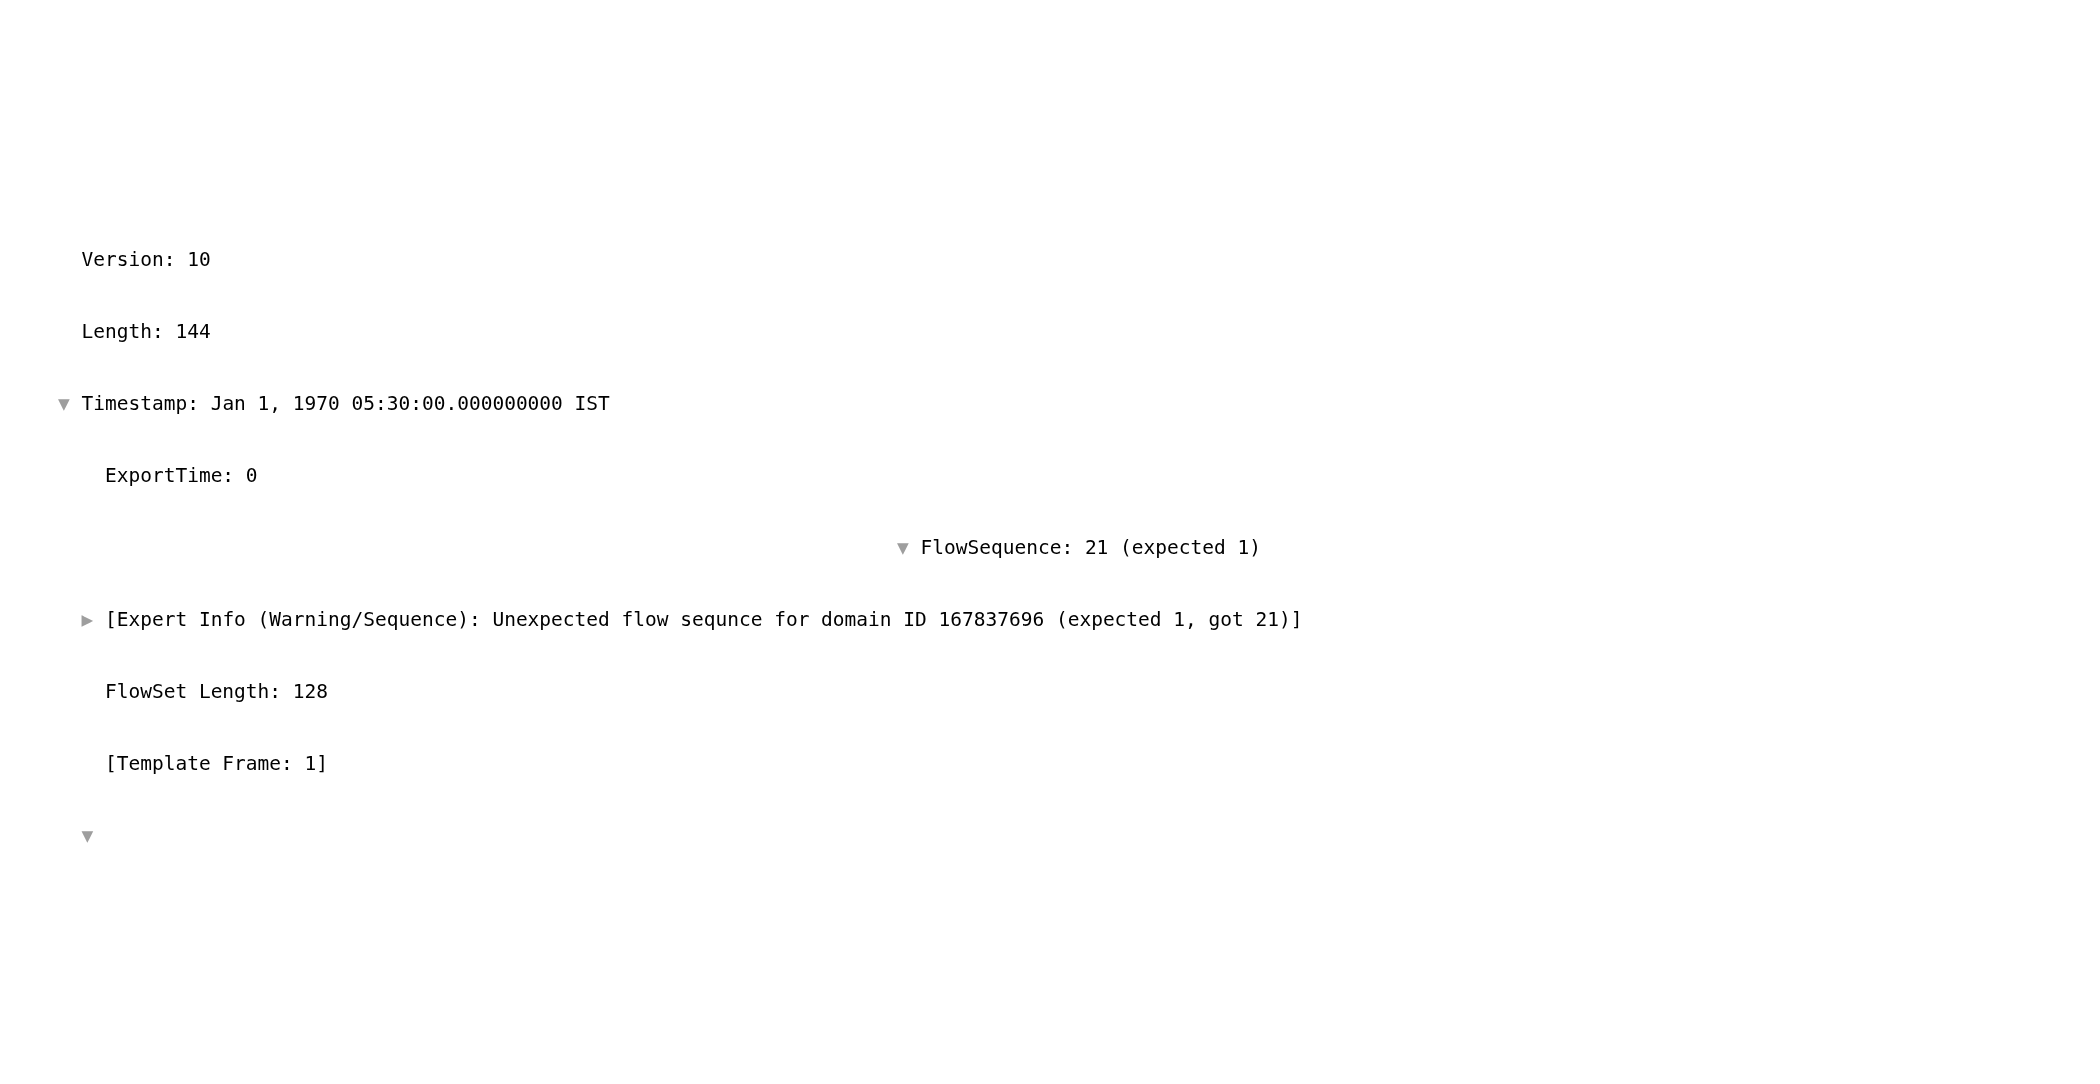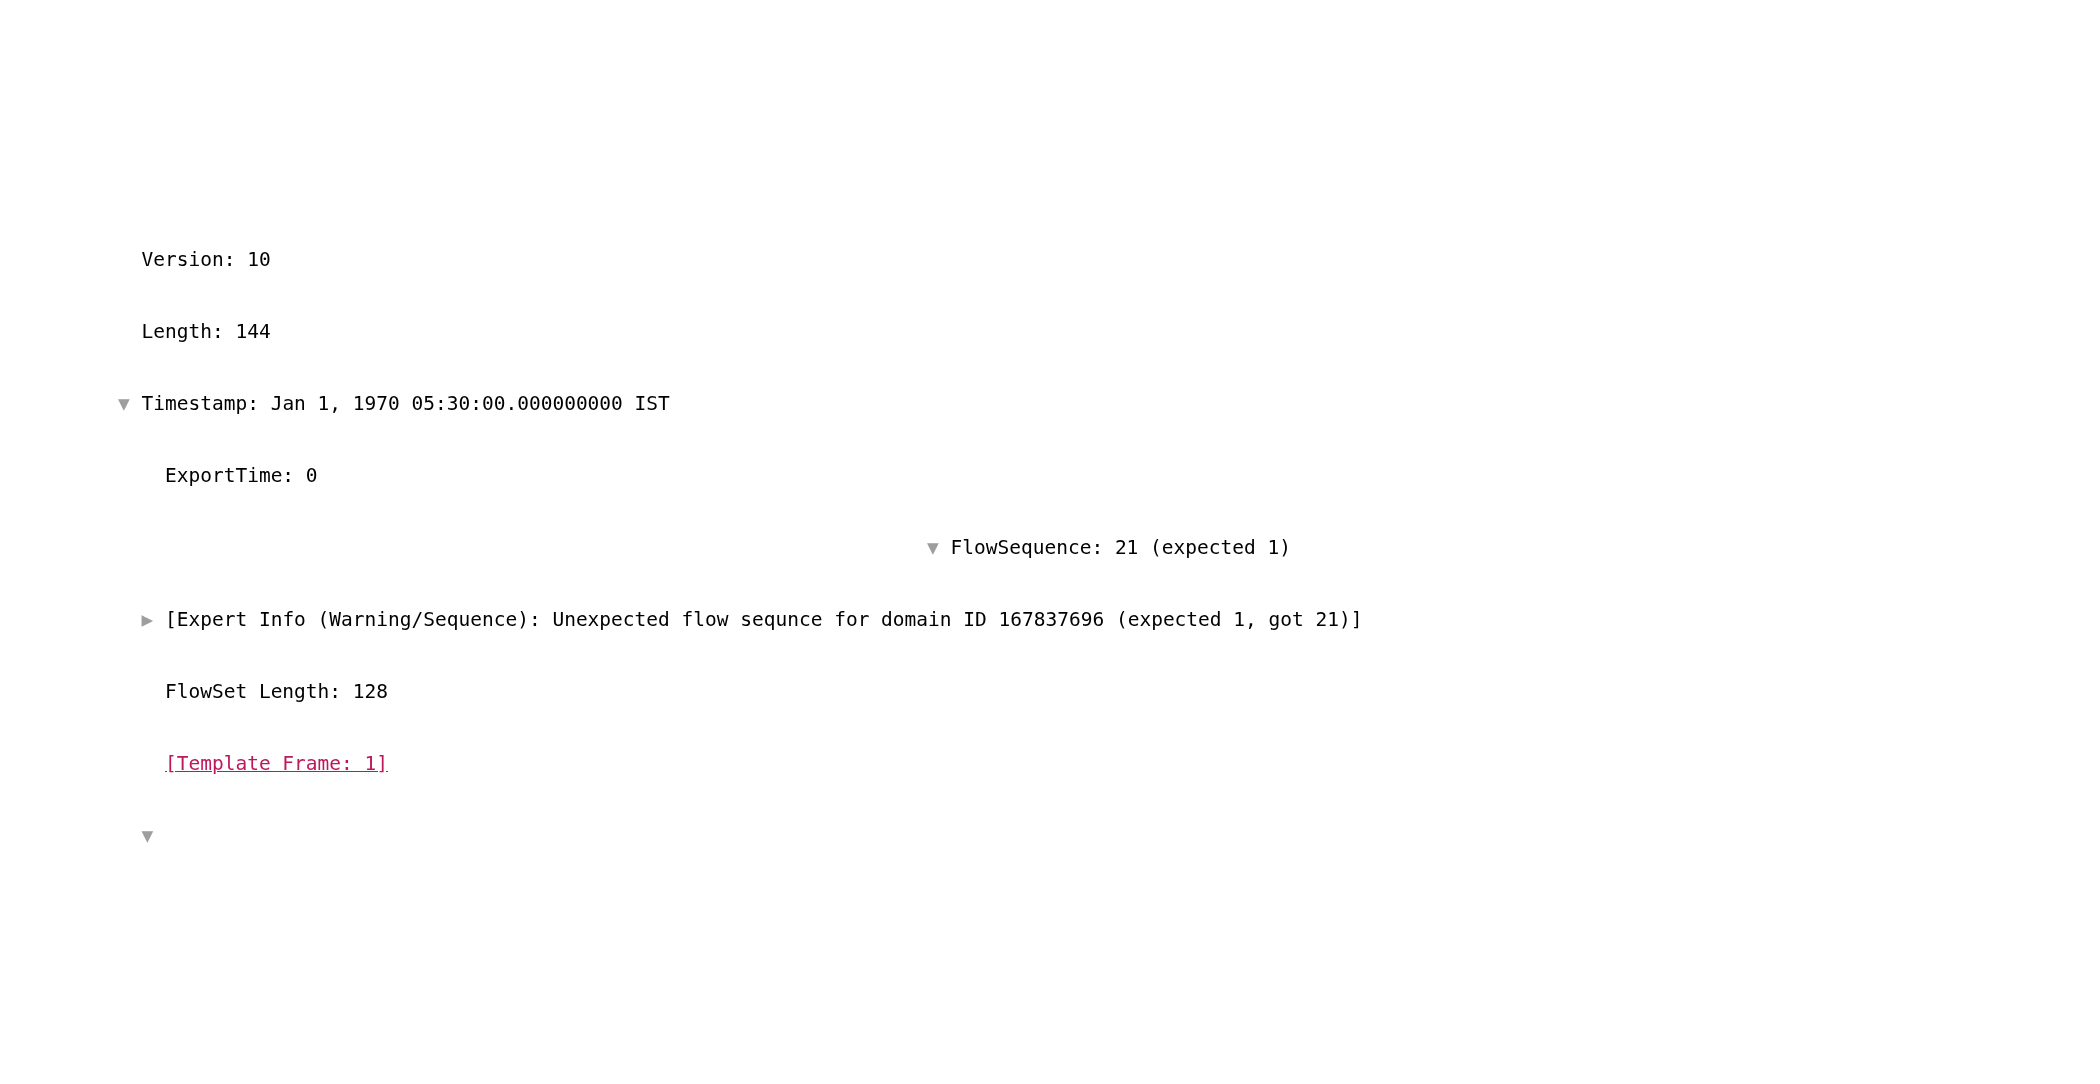--- a/index.html
+++ b/index.html
@@ -14,21 +14,21 @@
     -webkit-font-smoothing: antialiased;
   }
   .wrap {
     padding: 56px 0 0 0;
     position: relative;
     width: 2100px;
     height: 1028px;
     box-sizing: content-box;
   }
   .line {
-    padding-left: 118px;
+    padding-left: 58px;
     position: relative;
   }
   .row-hl-yellow {
     position: relative;
     text-align: center;
   }
   .row-hl-yellow::before {
     content: "";
     position: absolute;
     left: 82px;
@@ -42,21 +42,21 @@
     content: "";
     position: absolute;
     left: 82px;
     right: 56px;
     top: 0;
     bottom: 0;
     background: #eef1f4;
     z-index: -1;
   }
   .row-hl-grey { position: relative; }
-  .blue-link { color: #be185d; text-decoration: underline; }
+  .blue-link { color: #000000; }
   .tri { color: #9e9e9e; display: inline-block; }
   .row-select-bar {
     position: relative;
   }
   .row-select-bar::before {
     content: "";
     position: absolute;
     left: 82px;
     right: 56px;
     top: 0;

